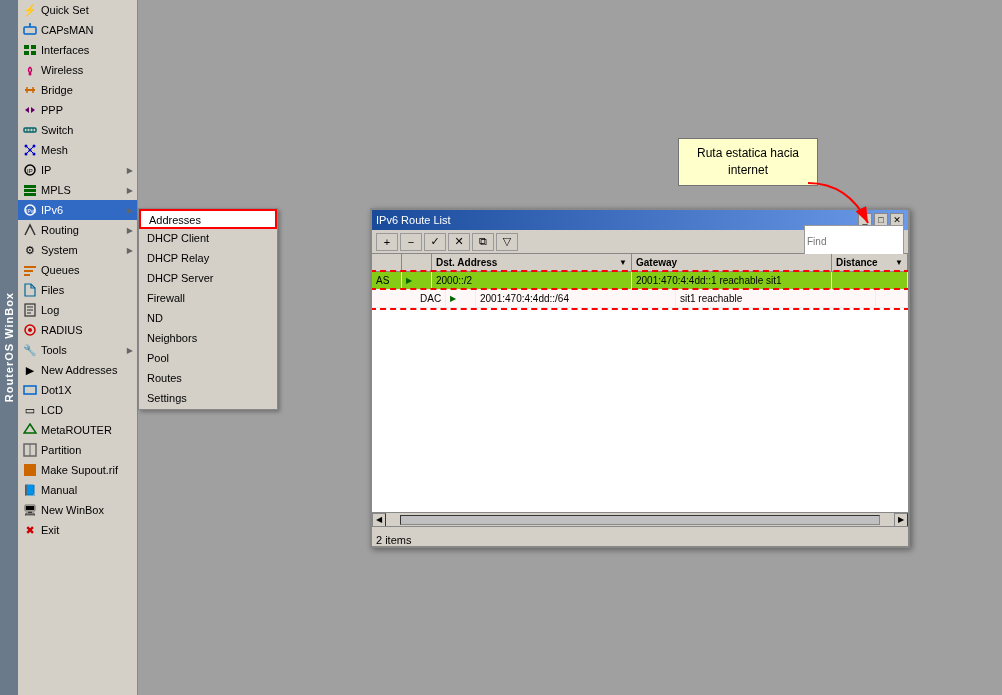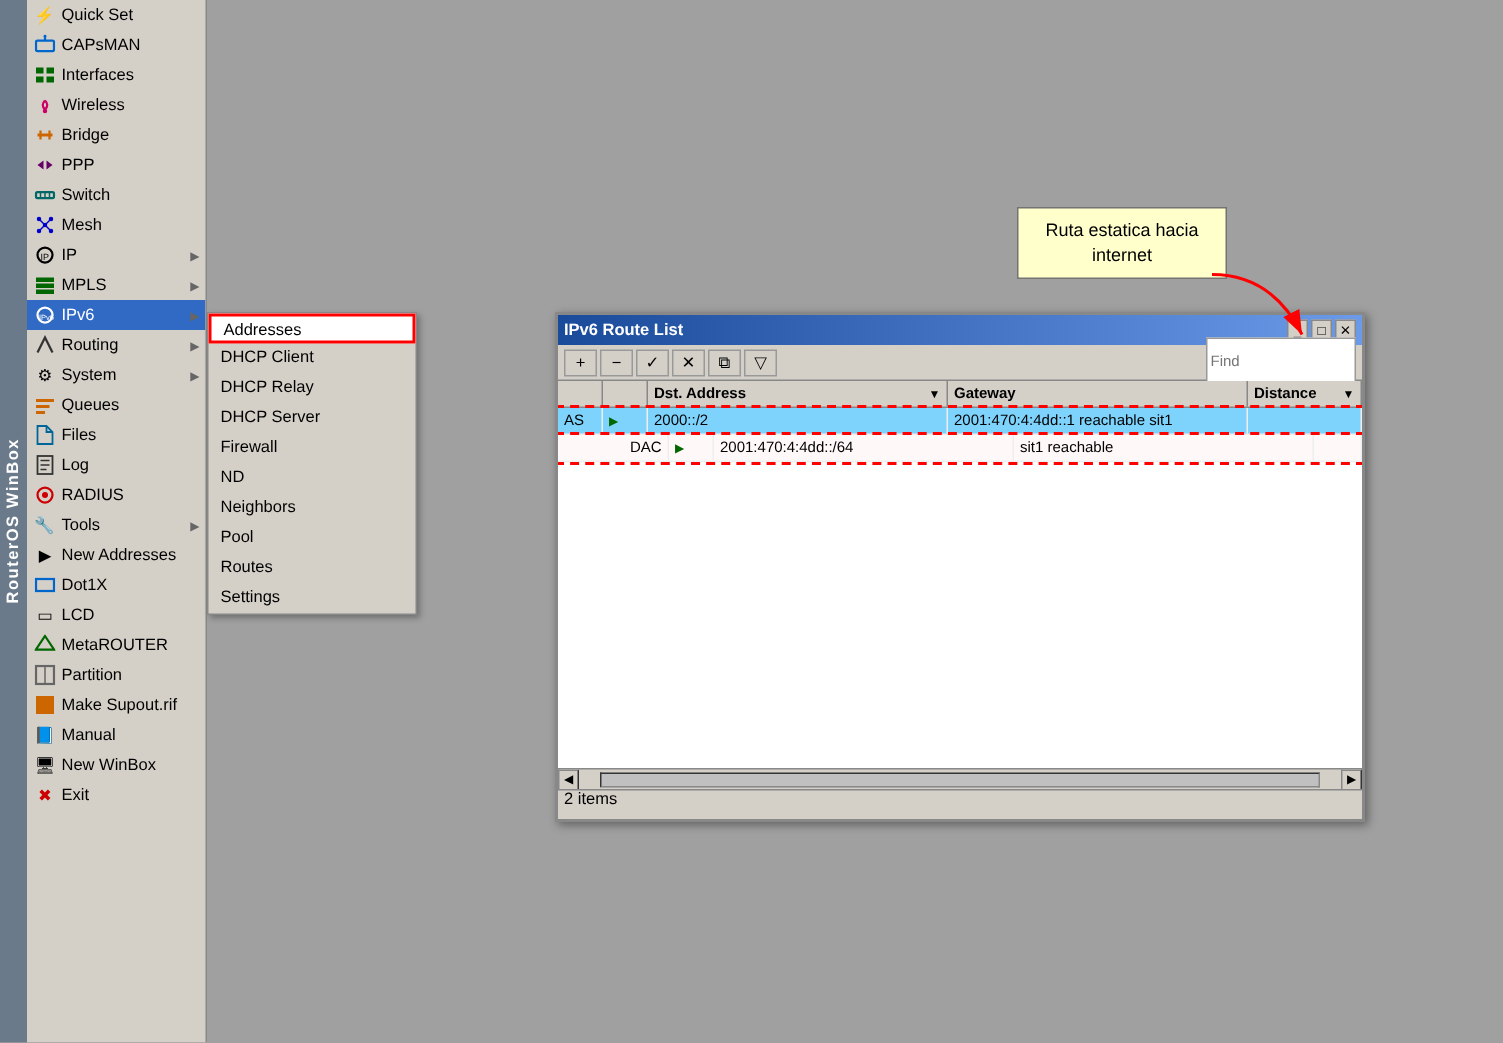--- a/index.html
+++ b/index.html
@@ -130,21 +130,21 @@
       background: linear-gradient(to right, #1a4a9a, #6a9ae8);
       color: white;
       padding: 2px 4px;
       display: flex;
       align-items: center;
       justify-content: space-between;
       height: 20px;
     }
     .window-titlebar .title {
       font-size: 11px;
-      font-weight: bold;
+      font-weight: normal;
     }
     .window-titlebar .win-controls {
       display: flex;
       gap: 2px;
     }
     .win-btn {
       width: 14px;
       height: 14px;
       background: #d4d0c8;
       border: 1px solid #888;
@@ -246,21 +246,21 @@
     
     .window-statusbar {
       position: absolute;
       bottom: 0;
       left: 0;
       right: 0;
       height: 20px;
       background: #d4d0c8;
       border-top: 1px solid #888;
       display: flex;
-      align-items: flex-start;
+      align-items: flex-end;
       padding: 0 4px;
     }
     .scrollbar-h {
       position: absolute;
       bottom: 20px;
       left: 0;
       right: 0;
       height: 14px;
       background: #d4d0c8;
       border-top: 1px solid #888;
@@ -642,21 +642,21 @@
         <div class="table-header-cell">
           <span>Gateway</span>
         </div>
         <div class="table-header-cell">
           <span>Distance</span>
           <span class="sort-arrow">▼</span>
         </div>
       </div>
       <div class="table-body">
 
-        <div class="table-row" style="outline: 2px dashed red; background: #7dd3fc; position: relative; z-index:1;">
+        <div class="table-row" style="outline: 2px dashed red; background: #84cc16; position: relative; z-index:1;">
           <div class="table-cell">AS</div>
           <div class="table-cell">
               <span class="play-icon">▶</span>
             </div>
           <div class="table-cell">2000::/2</div>
           <div class="table-cell">2001:470:4:4dd::1 reachable sit1</div>
           <div class="table-cell"></div>
         </div>
 
         <div class="table-row" style="outline: 2px dashed red; background: #fff8f8; position: relative; z-index:1;padding-left:44px;">

